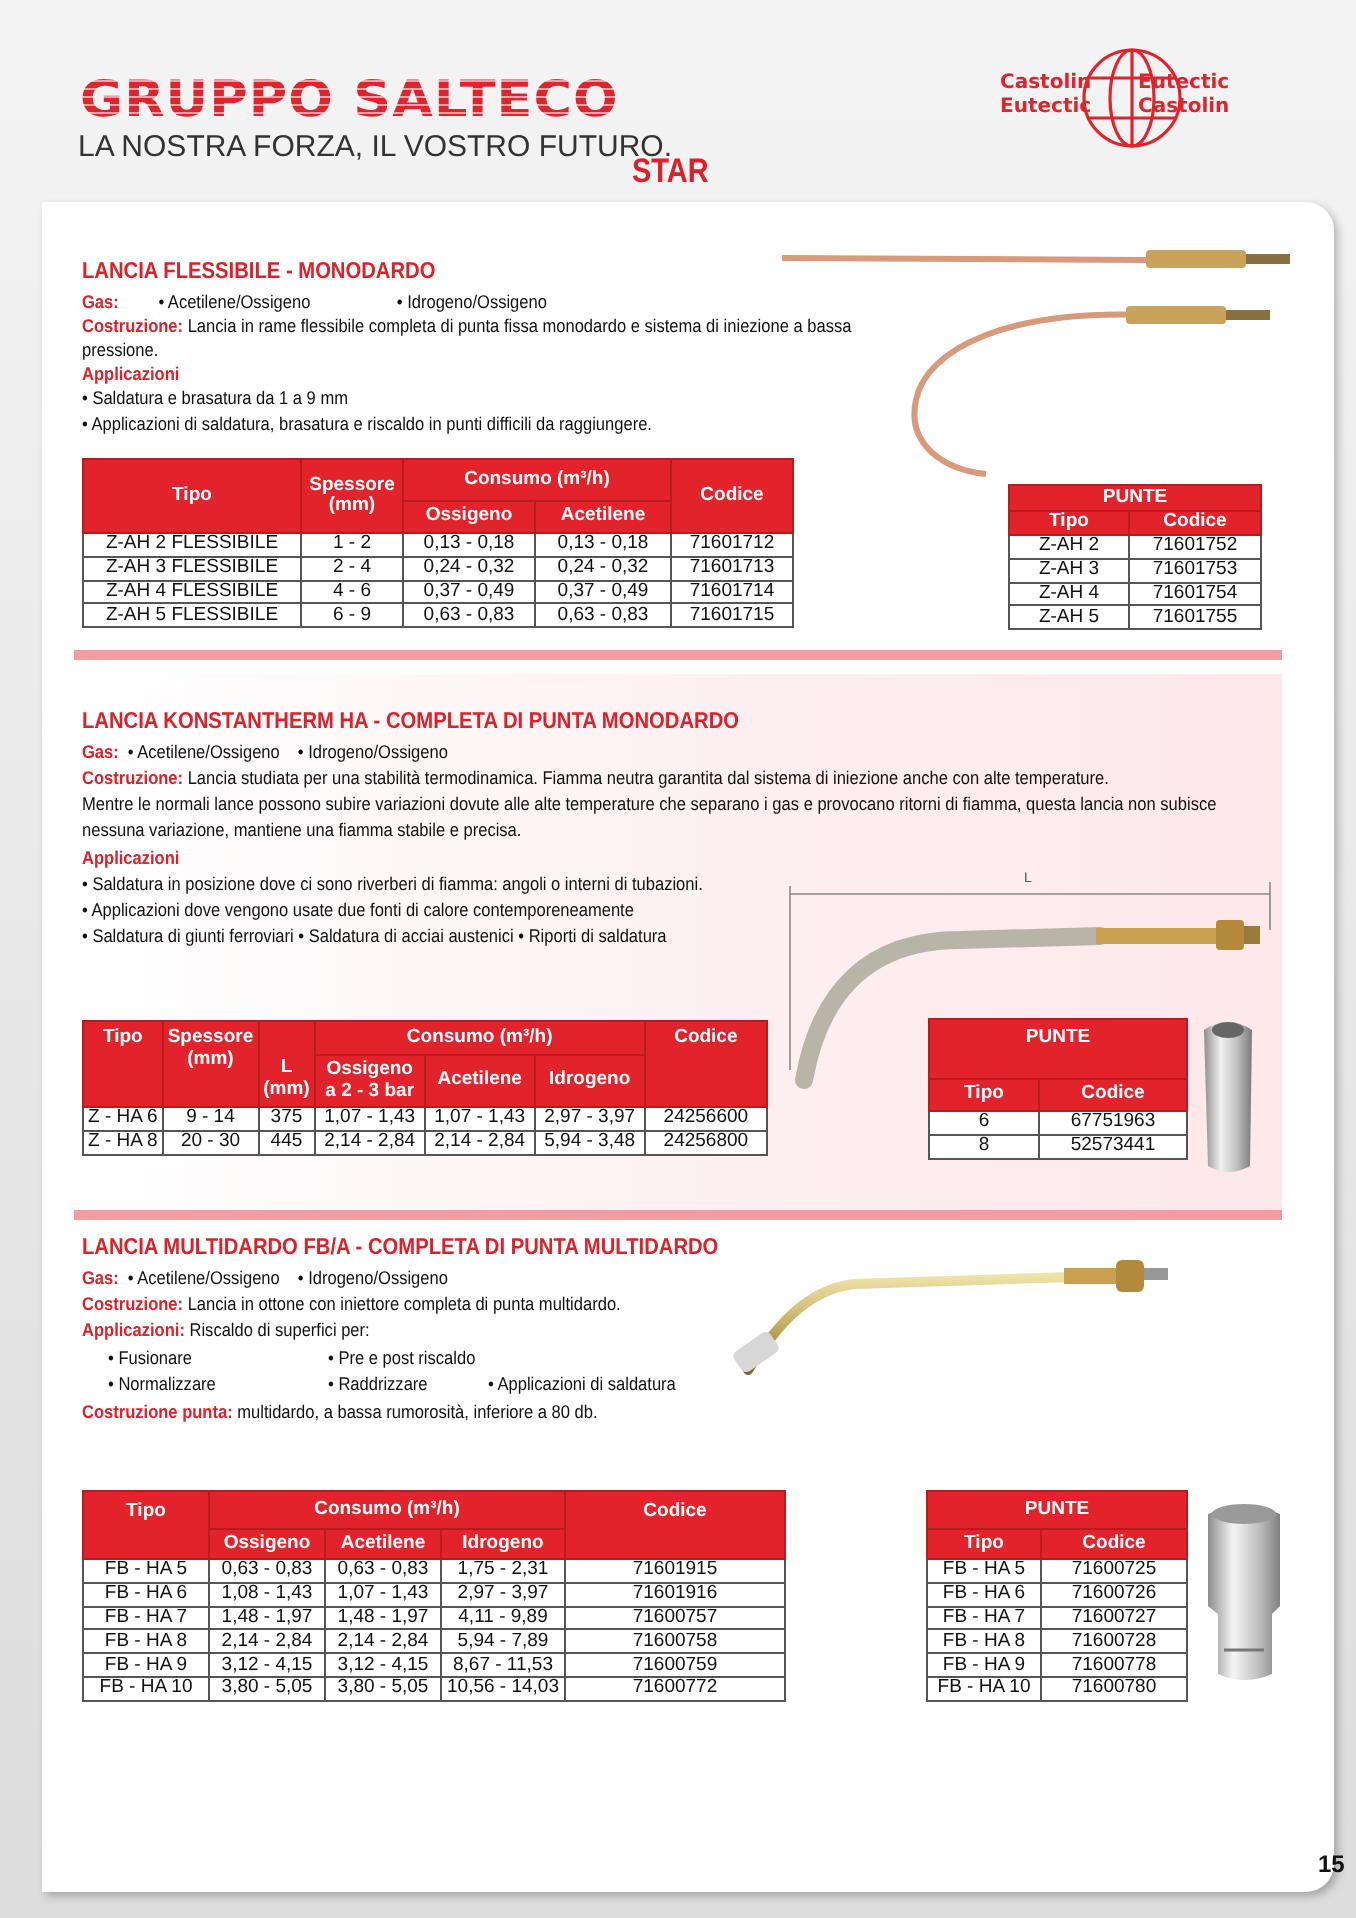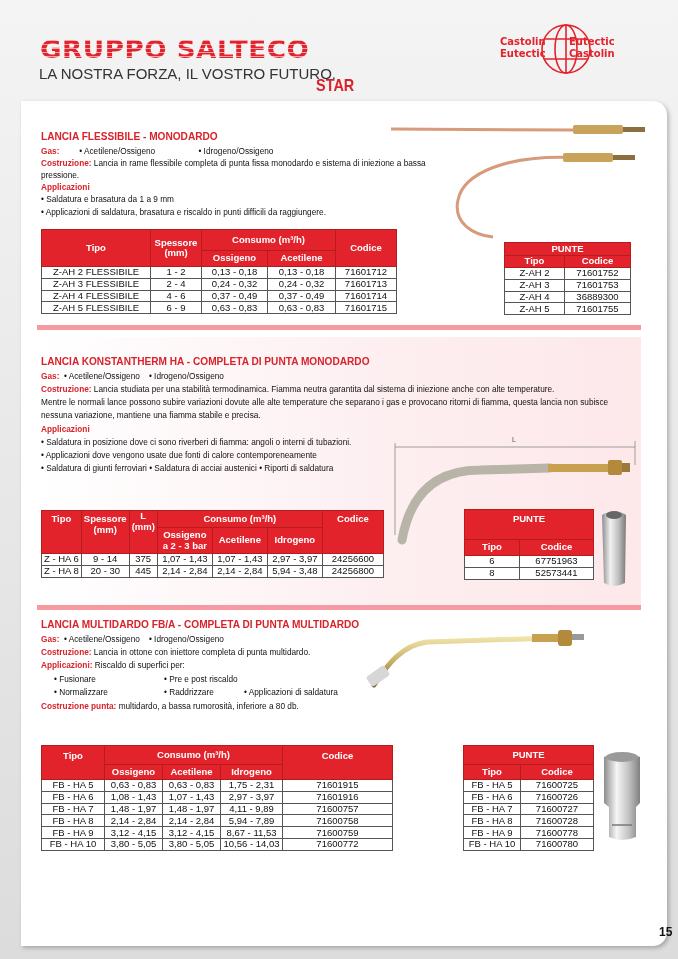--- a/index.html
+++ b/index.html
@@ -130,21 +130,21 @@
       <tr>
         <td>Z-AH 2</td>
         <td>71601752</td>
       </tr>
       <tr>
         <td>Z-AH 3</td>
         <td>71601753</td>
       </tr>
       <tr>
         <td>Z-AH 4</td>
-        <td>36889300</td>
+        <td>71601754</td>
       </tr>
       <tr>
         <td>Z-AH 5</td>
         <td>71601755</td>
       </tr>
     </tbody>
 </table>
 
 <div class="sep" style="left:37px;top:325px;width:604px"></div>
 
@@ -170,21 +170,21 @@
   <rect x="218" y="25" width="14" height="15" rx="2" fill="#b38a3c"></rect>
   <rect x="232" y="28" width="8" height="9" fill="#9a7a3a"></rect>
 </svg>
 <div class="abs" style="left:392px;top:436px;font-size:7px;color:#555;left:512px">L</div>
 
 <table style="left:41px;top:510px;width:343px">
   <tbody>
       <tr>
     <th rowspan="2" style="width:38px;vertical-align:top;padding-top:3px">Tipo</th>
     <th rowspan="2" style="width:44px;vertical-align:top;padding-top:3px">Spessore (mm)</th>
-    <th rowspan="2" style="width:22px;vertical-align:top;padding-top:0">L (mm)</th>
+    <th rowspan="2" style="width:22px;vertical-align:top;padding-top:18px">L (mm)</th>
     <th colspan="3" style="height:17px">Consumo (m³/h)</th>
     <th rowspan="2" style="vertical-align:top;padding-top:3px">Codice</th>
   </tr>
   <tr>
     <th class="sub" style="height:26px;width:55px">Ossigeno a 2 - 3 bar</th>
     <th class="sub" style="width:55px">Acetilene</th>
     <th class="sub" style="width:55px">Idrogeno</th>
   </tr>
   </tbody>
     <tbody id="t2">

